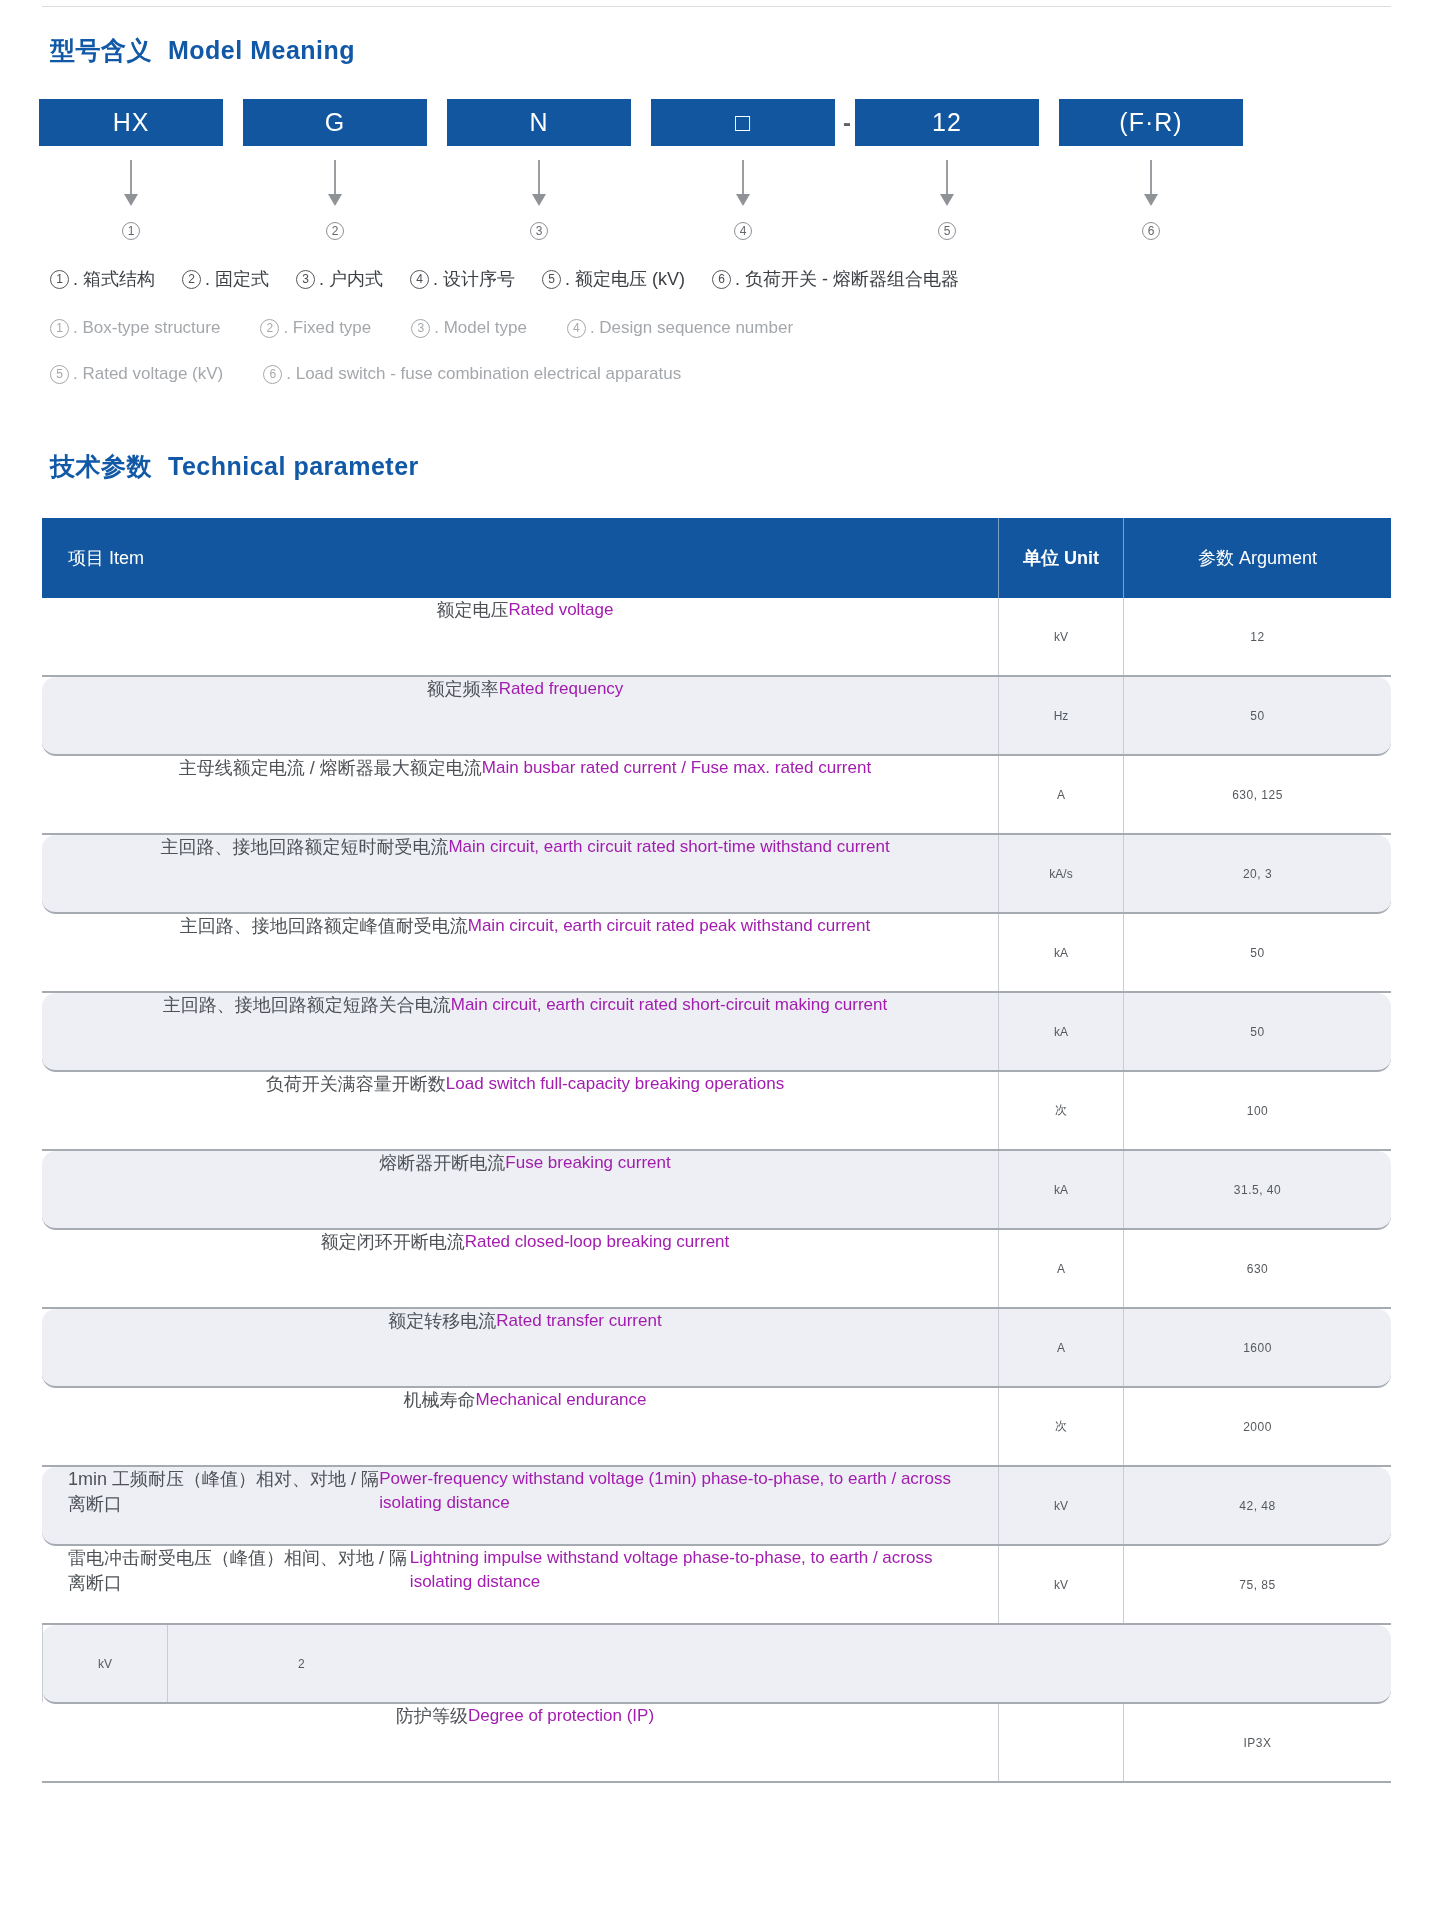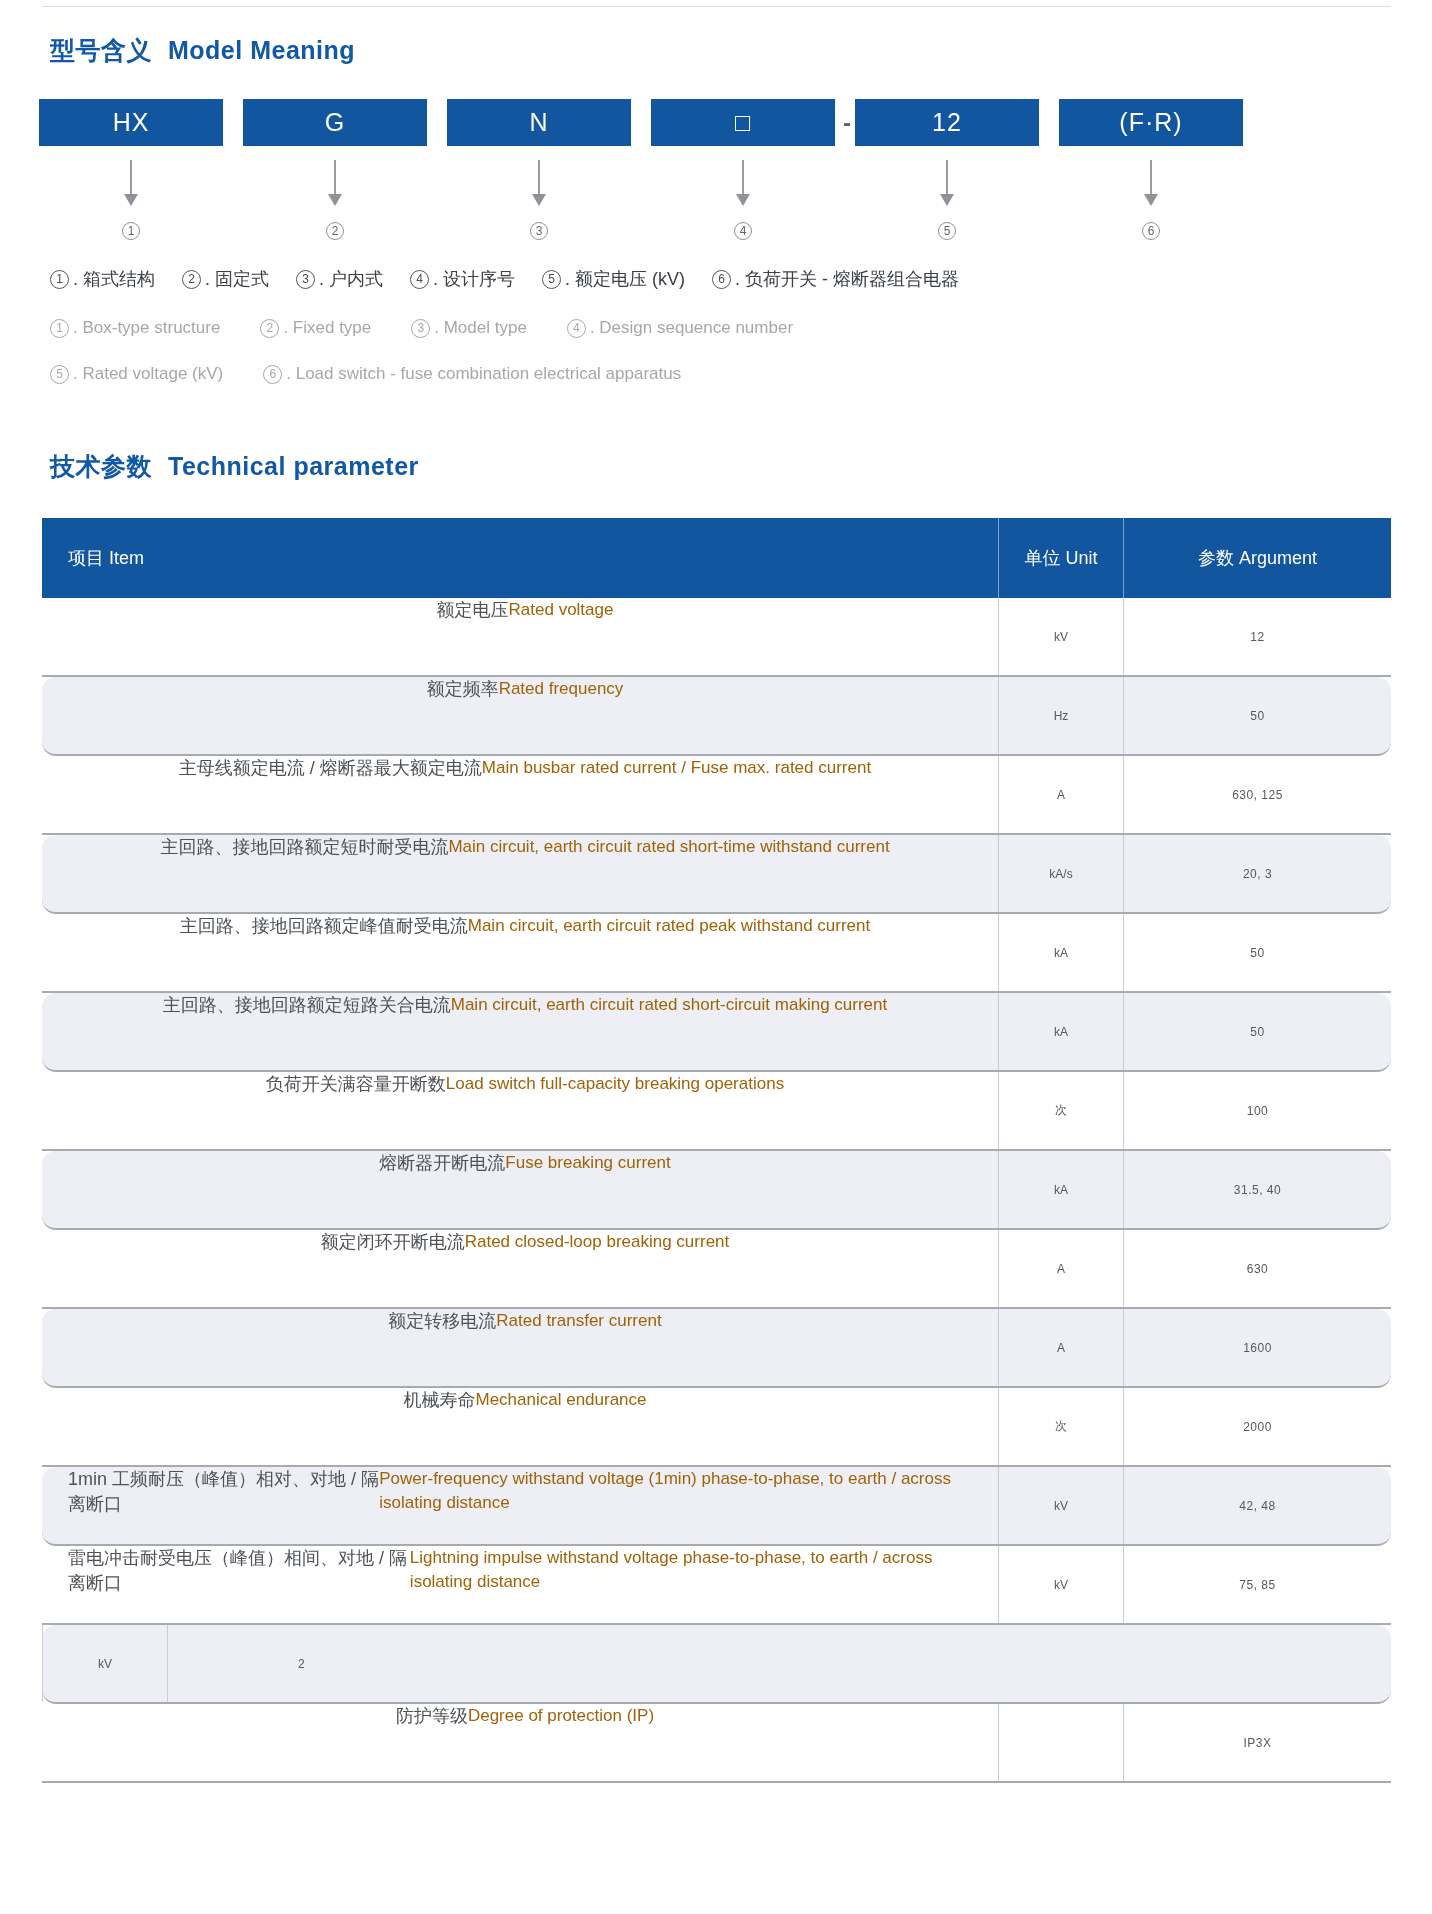--- a/index.html
+++ b/index.html
@@ -35,29 +35,29 @@
   #legend-en-2{top:364px;gap:40px;}
   .legend-item{display:flex;align-items:center;}
   .lg-circle{width:19px;height:19px;border:1.2px solid #a4a8ac;border-radius:50%;box-sizing:border-box;
              font-size:12px;display:flex;align-items:center;justify-content:center;flex:0 0 auto;margin-right:4px;color:#a4a8ac;}
 
   
   #tech-table{position:absolute;left:42px;top:518px;width:1349px;}
   .t-header{display:flex;height:80px;background:#11569e;color:#fff;font-size:18px;}
   .t-header .hc{display:flex;align-items:center;box-sizing:border-box;}
   .hc-item{width:956px;padding-left:26px;}
-  .hc-unit{width:125px;justify-content:center;border-left:1px solid rgba(255,255,255,.45);}
+  .hc-unit{width:125px;justify-content:center;border-left:1px solid rgba(255,255,255,.45);font-weight:bold;}
   .hc-val{width:268px;justify-content:center;border-left:1px solid rgba(255,255,255,.45);}
 
   .t-row{display:flex;height:79px;box-sizing:border-box;border-bottom:2px solid #a6abb2;background:#fff;}
   .t-row.alt{background:#edeff4;border-radius:14px;}
   .c-item{width:956px;box-sizing:border-box;padding-left:26px;padding-right:16px;
           display:flex;flex-direction:row;justify-content:center;}
   .c-item .zh{font-size:18px;color:#4e5257;line-height:25px;}
-  .c-item .en{font-size:17px;color:#a16207;line-height:24px;}
+  .c-item .en{font-size:17px;color:#a21caf;line-height:24px;}
   .c-unit,.c-val{display:flex;align-items:center;justify-content:center;box-sizing:border-box;
                  font-size:12px;color:#55595e;border-left:1px solid #c9ccd2;}
   .c-unit{width:125px;}
   .c-val{width:268px;letter-spacing:.5px;}
 </style>
 </head>
 <body>
 
 <div id="page">
 

